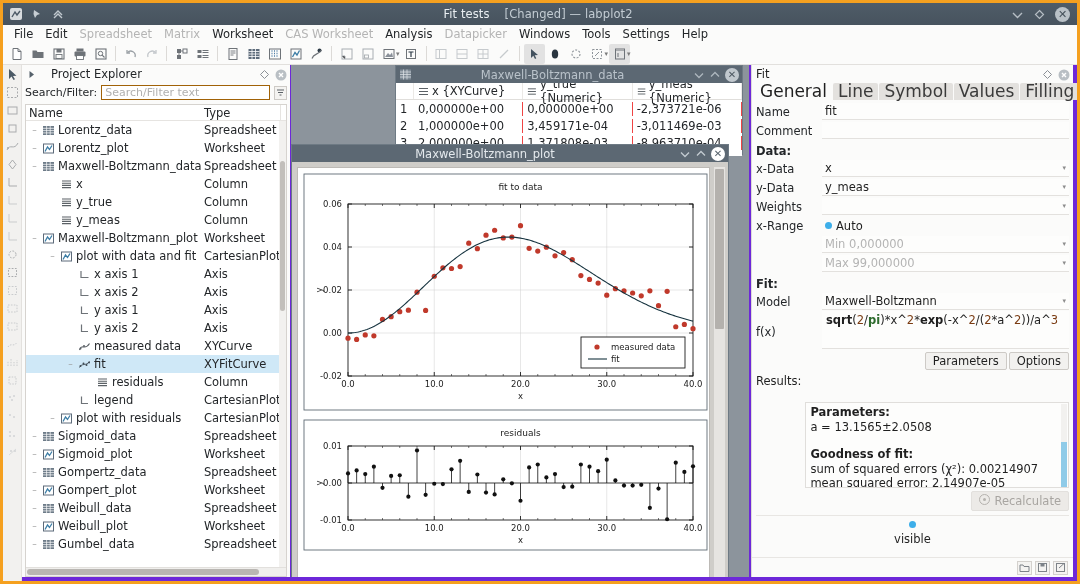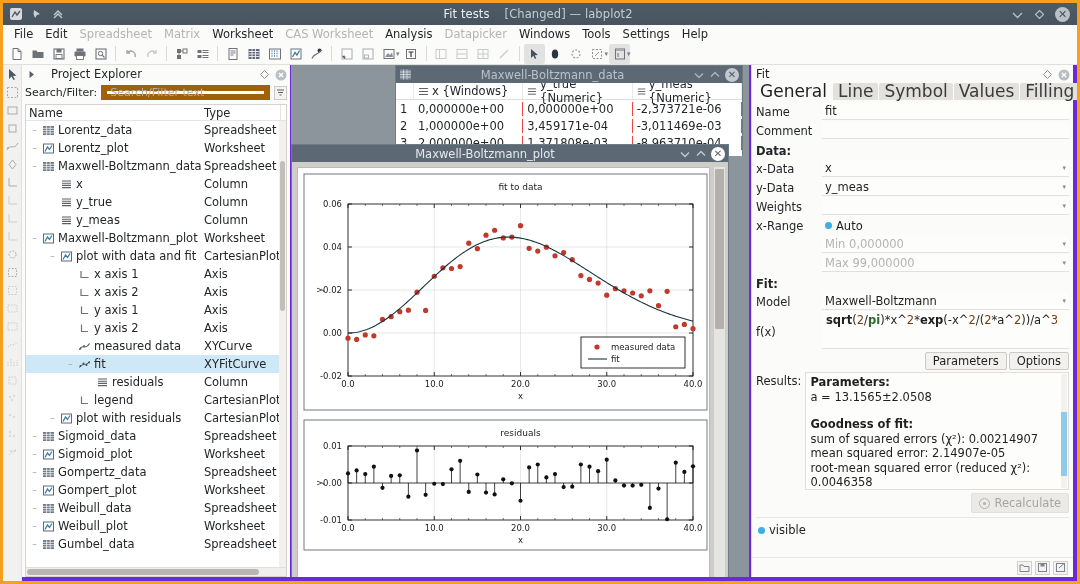--- a/index.html
+++ b/index.html
@@ -93,21 +93,21 @@
   }
   .pe-head .ttl { flex: 1; color: #232629; margin-left: 9px; }
   .pe-head .hico { width: 11px; height: 11px; cursor: pointer; }
   .pe-filter {
     height: 19px; display: flex; align-items: center; gap: 4px;
     padding: 0 3px; font-size: 11px;
   }
   .pe-filter .lbl { color: #232629; }
   .pe-filter .inp {
     flex: 1; height: 15px;
-    background: #fff; border: 6px solid #a16207;
+    background: #fff; border: 1px solid #a16207;
     display: flex; align-items: center; padding: 0 3px;
     color: #b0b0b0; font-size: 11px;
   }
   .pe-filter .fbtn {
     width: 13px; height: 14px; border: 1px solid #cdcac6; background: #f4f3f1;
     display:flex;align-items:center;justify-content:center; cursor: pointer;
   }
   .tree-wrap {
     flex: 1; margin: 2px 3px 0 3px;
     border: 1px solid #d6d3cf; background: #fff;
@@ -234,38 +234,38 @@
   .fx-box .num { color: #7a3b12; }
   .fx-box .op { color: #1f1f1f; }
   .fx-box .pi { color: #2d6b2d; font-weight: bold; }
   .btnrow { display: flex; justify-content: flex-end; gap: 2px; margin: 3px 0 2px 0; }
   .pbtn {
     border: 1px solid #cdcac6; background: #f2f1ef;
     padding: 1px 7px; font-size: 11.5px; cursor: pointer; border-radius: 2px;
   }
   .results-wrap { display: flex; gap: 4px; }
   .results-box {
-    flex: 1; height: 118px; background: #fdfdfc;
+    flex: 1; height: 86px; background: #fdfdfc;
     border: 1px solid #e0ded b; border: 1px solid #e0dedb;
     padding: 2px 4px; position: relative; overflow: hidden;
-    line-height: 14.5px; font-size: 11.5px;
+    line-height: 14.5px; font-size: 11.5px; margin-top: 30px;
   }
   .results-box b { font-weight: bold; }
   .rb-scroll { position: absolute; right: 1px; top: 1px; bottom: 1px; width: 6px; background: #f2f1ef; }
   .rb-scroll .thumb { position: absolute; left: 0; top: 38px; width: 6px; height: 64px; background: #8fcbe8; }
   .recalc-row { display: flex; justify-content: flex-end; margin-top: 3px; }
   .recalc {
-    display: flex; align-items: center; gap: 4px;
+    display: flex; gap: 4px;
     background: #eceae7; color: #a8a5a1;
     border: 1px solid #e2e0dd; padding: 2px 7px; font-size: 11.5px;
     border-radius: 2px;
   }
   .recalc .ric { width: 11px; height: 11px; border-radius: 50%; border: 1.5px solid #b5b2ae; position: relative;}
   .recalc .ric:after { content:''; position:absolute; left:3px; top:3px; width:3px; height:3px; border-radius:50%; background:#b5b2ae;}
-  .visible-row { display: flex; align-items: center; gap: 4px; padding: 5px 2px 0 2px; border-top: 1px solid #e8e6e3; margin-top: 4px;}
+  .visible-row { display: flex; align-items: center; gap: 4px; padding: 5px 2px 0 2px; border-top: 1px solid #e8e6e3; margin-top: 4px; flex-direction: column;}
   .dock-footer {
     height: 20px; display: flex; align-items: center; justify-content: flex-end;
     gap: 3px; padding-right: 5px; border-top: 1px solid #e8e6e3;
   }
   .dock-footer .fbtn {
     width: 15px; height: 14px; border: 1px solid #d4d1cd; background: #f4f3f1;
     display: flex; align-items: center; justify-content: center; cursor: pointer;
   }
   svg { display: block; }
 </style>
@@ -1007,21 +1007,21 @@
         </span>
         <span class="sclose">✕</span>
       </div>
       <div class="sheet-body">
         <div class="sheet-head">
           <span class="hc rn"></span>
           <span class="hc c">
             <svg width="11" height="11" viewBox="0 0 11 11">
                 <path d="M1 2.5h9 M1 5.5h9 M1 8.5h9" stroke="#5b6166" stroke-width="1.1"></path>
               </svg>
-            <span>x {Windows}</span>
+            <span>x {XYCurve}</span>
           </span>
           <span class="hc c">
             <svg width="11" height="11" viewBox="0 0 11 11">
                 <path d="M1 2.5h9 M1 5.5h9 M1 8.5h9" stroke="#5b6166" stroke-width="1.1"></path>
               </svg>
             <span>y_true {Numeric}</span>
           </span>
           <span class="hc c">
             <svg width="11" height="11" viewBox="0 0 11 11">
                 <path d="M1 2.5h9 M1 5.5h9 M1 8.5h9" stroke="#5b6166" stroke-width="1.1"></path>

